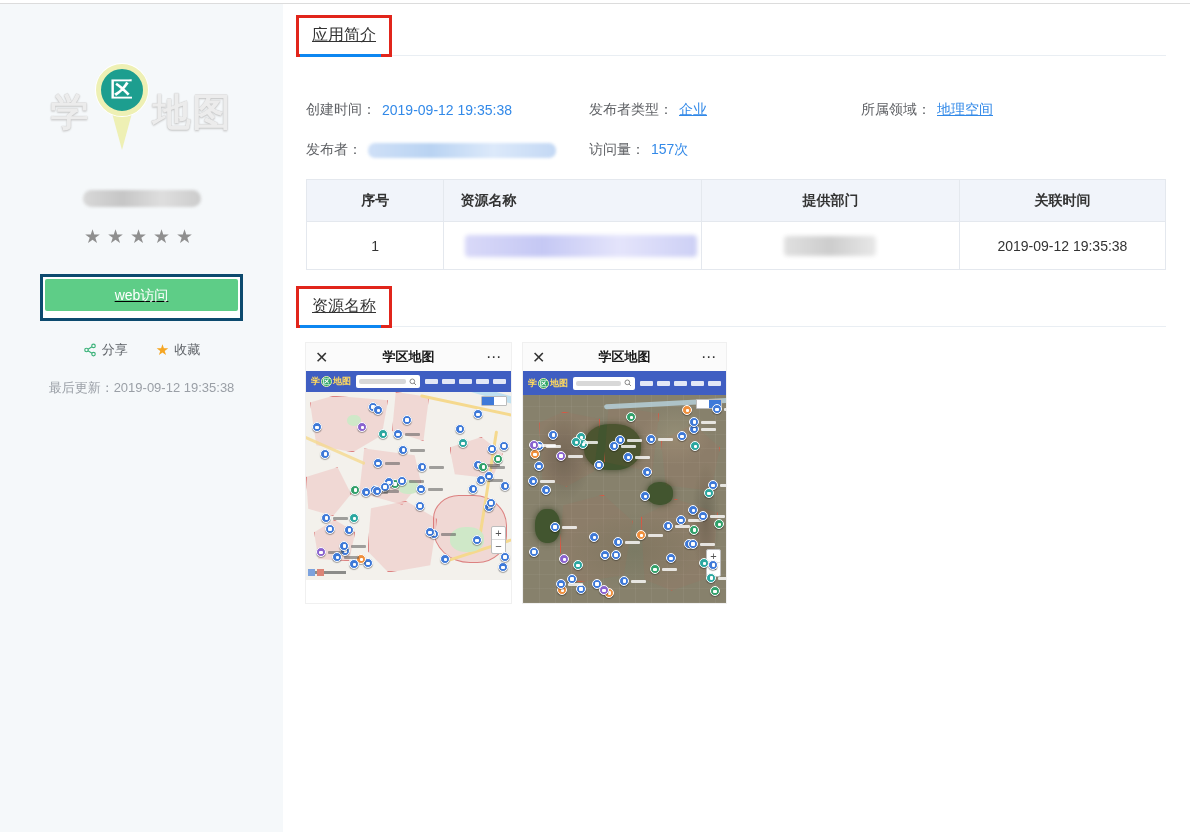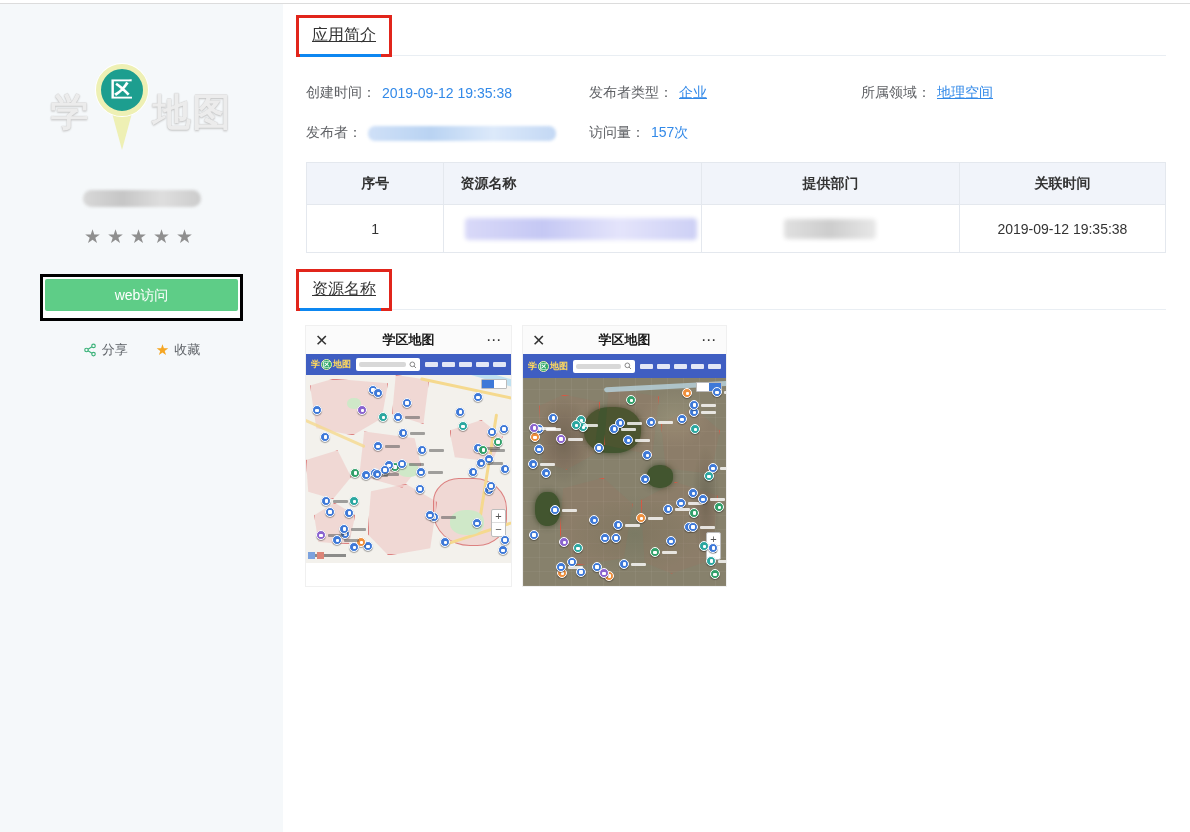--- a/index.html
+++ b/index.html
@@ -12,42 +12,42 @@
   .logo-char { font-size:38px; font-weight:bold; color:#ececec; text-shadow:0 1px 2px #c3c3c3, 0 0 1px #bbb; letter-spacing:2px; }
   .logo-pin { position:relative; width:58px; height:100px; margin:0 2px; }
   .logo-pin .tail { position:absolute; left:50%; top:40px; transform:translateX(-50%); width:0; height:0;
       border-left:13px solid transparent; border-right:13px solid transparent; border-top:48px solid #eef0b4; }
   .logo-pin .circle { position:absolute; left:50%; top:2px; transform:translateX(-50%); width:52px; height:52px;
       border-radius:50%; background:#1d9e8f; border:5px solid #eef0b4; display:flex; align-items:center; justify-content:center;
       color:#fff; font-size:22px; font-weight:bold; box-shadow:0 0 0 1px #fff; }
   .app-name-blur { margin:26px auto 0; width:118px; height:17px; border-radius:9px;
       background:linear-gradient(90deg,#d8d8d8,#c6c6c6,#dedede,#cccccc); filter:blur(1.5px); }
   .stars { margin-top:18px; color:#8f8f8f; font-size:19px; letter-spacing:6px; }
-  .btn-red-box { width:203px; margin:26px auto 0; border:3px solid #000000; padding:2px 2px 7px 2px; background:#fff; }
+  .btn-red-box { width:203px; margin:26px auto 0; border:3px solid #0c4a6e; padding:2px 2px 7px 2px; background:#fff;text-decoration:underline; }
   .web-btn { display:block; width:100%; height:32px; background:#5ecd87; color:#fff; font-size:14px; border:none;
       border-radius:2px; cursor:pointer; font-family:inherit; line-height:32px; }
   .share-row { margin-top:20px; display:flex; justify-content:center; gap:28px; font-size:13px; color:#5f6368; align-items:center; }
   .share-item { display:inline-flex; align-items:center; gap:5px; cursor:pointer; }
   .fav-star { color:#f5a623; font-size:15px; }
   .last-update { margin-top:20px; font-size:13px; color:#9a9fa6; }
 
   
   .main { flex:1; padding:0 24px 0 13px; background:#fff; }
   .sec-head { border-bottom:1px solid #e9eef3; padding-top:11px; }
   .sec-head.tight { padding-top:16px; }
   .tab-box { display:inline-block; border:3px solid #e1251b; padding:7px 13px 8px; position:relative; background:transparent; margin-bottom:-2px; }
   .tab-box .t { font-size:16px; color:#333;text-decoration:underline; }
   .tab-box::after { content:""; position:absolute; left:1px; right:8px; bottom:-3px; height:3px; background:#0d87f1; }
 
   .desc-box { margin:24px 0 0 10px; background:#f7f7f7; padding:30px 36px 32px; font-size:15px; color:#333;
       line-height:37px; text-align:justify; }
   .blur-inline { display:inline-block; vertical-align:middle; width:112px; height:15px; margin:0 4px 0 30px; border-radius:7px;
       background:linear-gradient(90deg,#e2e2e2,#cfcfcf,#e6e6e6); filter:blur(1.5px); }
 
-  .meta-grid { margin:28px 0 0 10px; display:grid; grid-template-columns:283px 272px 1fr; row-gap:22px; font-size:14px; }
+  .meta-grid { margin:45px 0 0 10px; display:grid; grid-template-columns:283px 272px 1fr; row-gap:22px; font-size:14px; }
   .meta-item { display:flex; align-items:center; }
   .meta-label { color:#606266; }
   .meta-value { color:#3289e8; margin-left:6px; }
   .meta-value.link { text-decoration:underline; cursor:pointer; }
   .blur-blue { display:inline-block; width:188px; height:15px; margin-left:6px; border-radius:7px;
       background:linear-gradient(90deg,#cfe0f7,#b9d3f2,#dce9fa,#c3d8f4); filter:blur(1.5px); }
 
   table.usage { width:calc(100% - 10px); margin:20px 0 0 10px; border-collapse:collapse; font-size:14px; color:#333; }
   table.usage th { background:#f1f4fa; border:1px solid #e4e8ee; font-weight:bold; height:42px; }
   table.usage td { border:1px solid #e4e8ee; height:48px; text-align:center; }
@@ -140,20 +140,23 @@
             <circle cx="18" cy="5" r="3"></circle>
             <circle cx="18" cy="19" r="3"></circle>
           <path d="M8.6 10.6 15.4 6.4M8.6 13.4 15.4 17.6"></path>
         </svg>
         <span>分享</span>
       </span>
       <span class="share-item">
         <span class="fav-star">★</span>
         <span>收藏</span>
       </span>
+    </div>
+    <div class="last-update">
+      <span>最后更新：</span><span>2019-09-12 19:35:38</span>
     </div>
   </aside>
 
   <main class="main">
 
     <div class="sec-head">
       <span class="tab-box">
         <span class="t">应用简介</span>
       </span>
     </div>

